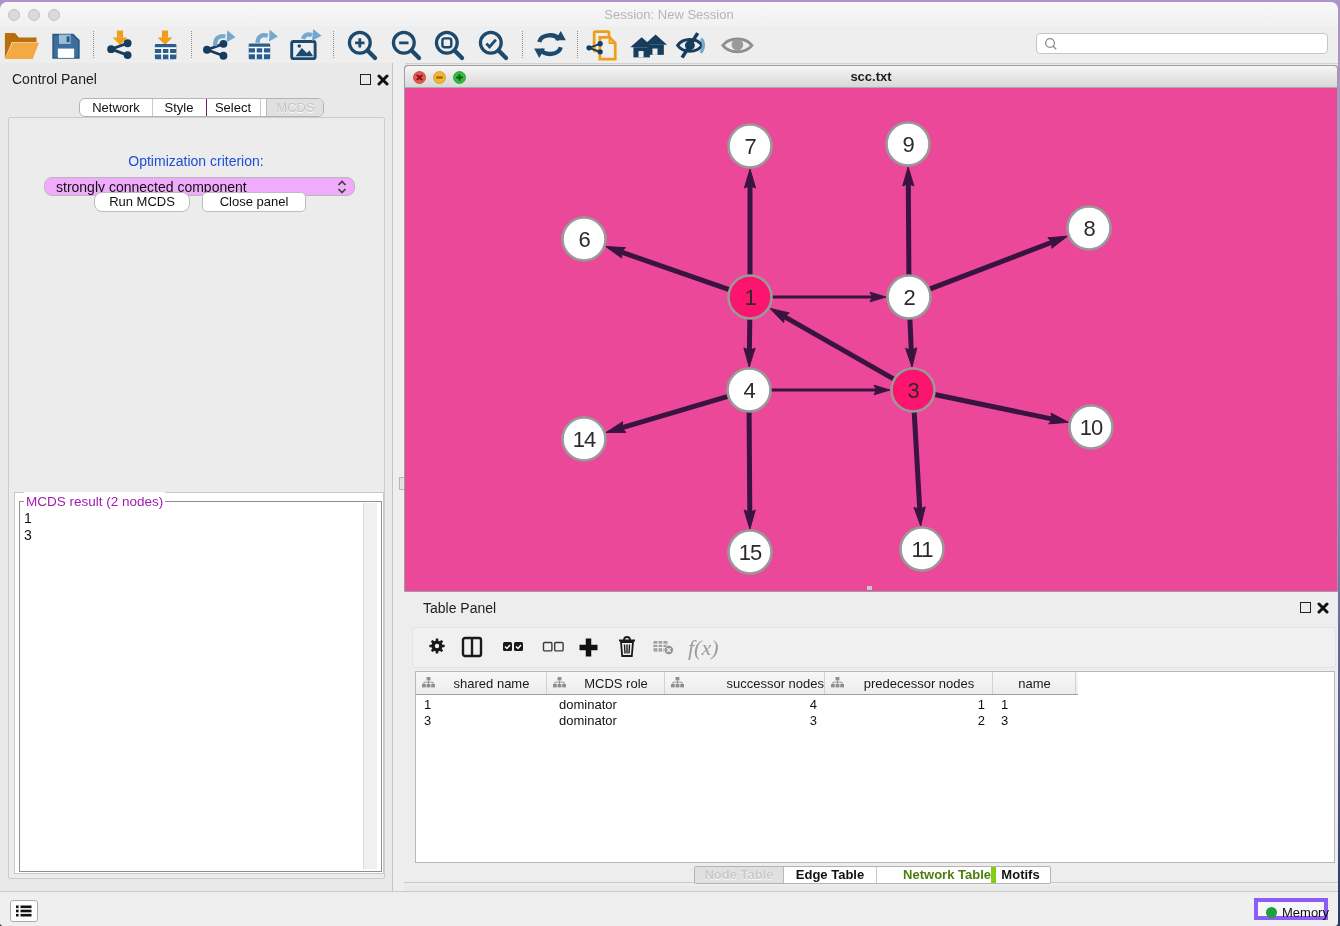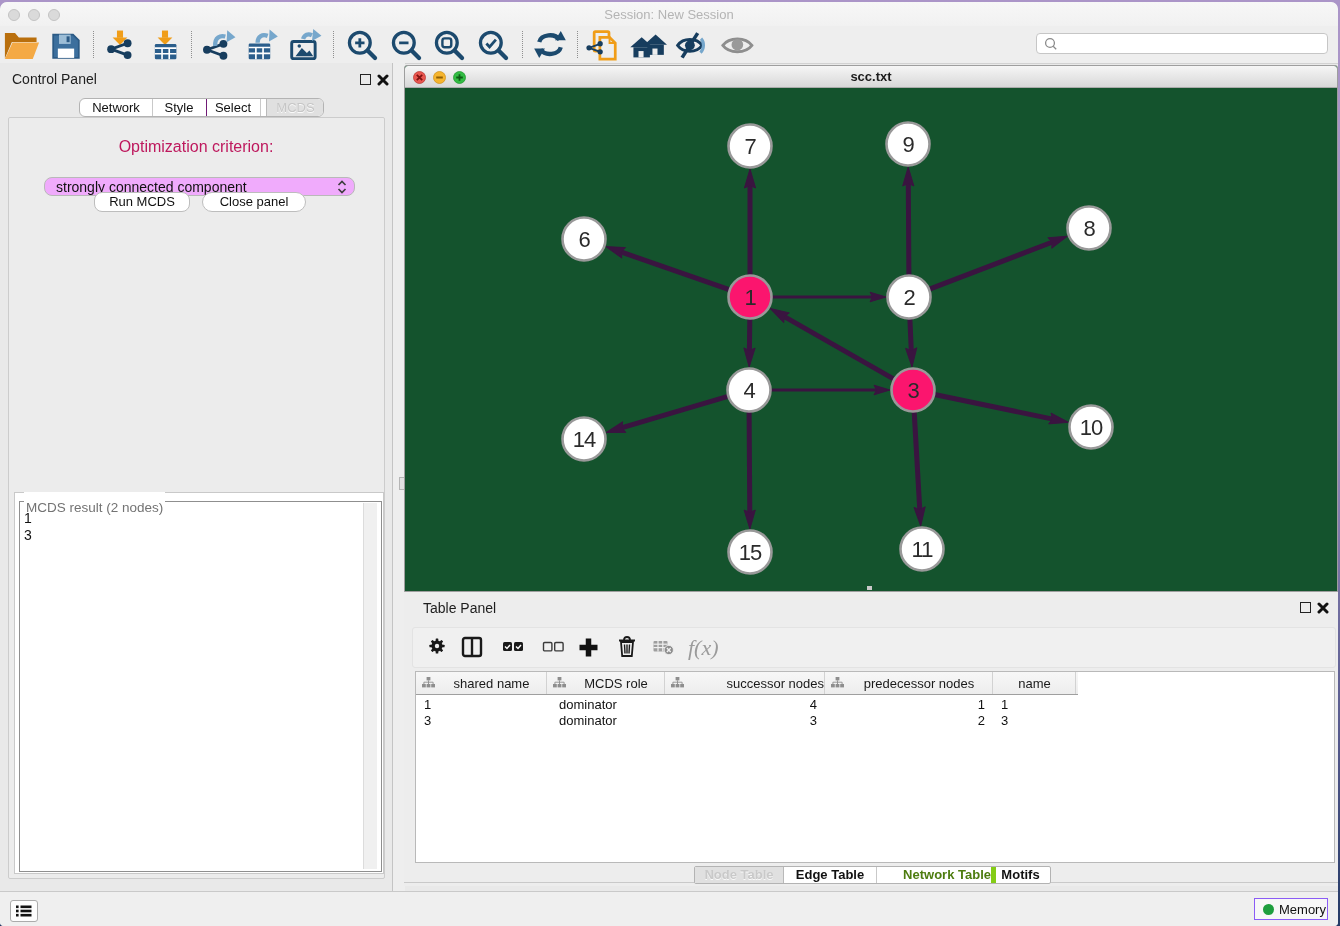--- a/index.html
+++ b/index.html
@@ -184,44 +184,44 @@
       </svg>
 
   <div class="abs" style="left:8px;top:54px;width:375px;height:760px;background:#ececec;border:1px solid #cccccc;border-radius:2px"></div>
 
   <div class="abs" style="left:79px;top:35px;width:243px;height:17px;background:#fff;border:1px solid #b3b3b3;border-radius:6px;overflow:hidden;font-size:13px">
     <div class="abs" style="left:0;top:0;width:72px;height:100%;line-height:17px;text-align:center;color:#111;border-right:1px solid #c9c9c9">Network</div>
     <div class="abs" style="left:72px;top:0;width:54px;height:100%;line-height:17px;text-align:center;color:#111;border-right:1px solid #701a75">Style</div>
     <div class="abs" style="left:126px;top:0;width:54px;height:100%;line-height:17px;text-align:center;color:#111;border-right:1px solid #c9c9c9">Select</div>
     <div class="abs" style="left:186px;top:0;width:57px;height:100%;line-height:17px;text-align:center;background:#e0e0e0;color:#c6c6c6;text-shadow:0 1px 0 #fafafa;border-left:1px solid #b9b9b9;border-radius:0 6px 6px 0">MCDS</div>
   </div>
-  <div class="abs" style="left:0;top:75px;width:392px;text-align:center;font-size:16px;color:#be185d">Optimization criterion:</div>
+  <div class="abs" style="left:0;top:90px;width:392px;text-align:center;font-size:14px;color:#1d4ed8">Optimization criterion:</div>
 
   <div class="abs" style="left:44px;top:114px;width:311px;height:19px;background:#f0abfc;border:1px solid #b9b9b9;border-radius:8px;box-sizing:border-box">
     <div class="abs" style="left:11px;top:0.5px;font-size:14px;color:#111">strongly connected component</div>
     <svg class="abs" style="right:7px;top:2px" width="10" height="14">
           <path d="M1.5,5 L5,1.5 L8.5,5 M1.5,9 L5,12.5 L8.5,9" fill="none" stroke="#3f3f3f" stroke-width="1.7"></path>
         </svg>
   </div>
 
   <div class="abs" style="left:94px;top:129px;width:96px;height:20px;background:#fff;border:1px solid #bdbdbd;border-radius:8px;box-sizing:border-box;text-align:center;line-height:18px;font-size:13px;color:#111">Run MCDS</div>
-  <div class="abs" style="left:202px;top:129px;width:104px;height:20px;background:#fff;border:1px solid #bdbdbd;border-radius:10px;box-sizing:border-box;text-align:center;line-height:18px;font-size:13px;color:#111">Close panel</div>
+  <div class="abs" style="left:202px;top:129px;width:104px;height:20px;background:#fff;border:1px solid #bdbdbd;border-radius:5px;box-sizing:border-box;text-align:center;line-height:18px;font-size:13px;color:#111">Close panel</div>
 
   <div class="abs" style="left:14px;top:429px;width:370px;height:382px;background:#fff;border:1px solid #c9c9c9;box-sizing:border-box">
     <div class="abs" style="left:4px;top:8px;width:361px;height:369px;border:1px solid #8f8f8f"></div>
-    <div class="abs" style="left:9px;top:-1px;background:#fff;padding:8px 2px;font-size:13.5px;color:#737373">MCDS result (2 nodes)</div>
+    <div class="abs" style="left:9px;top:-1px;background:#fff;padding:2px 2px;font-size:13.5px;color:#a21caf">MCDS result (2 nodes)</div>
     <div class="abs" style="right:6px;top:10px;width:13px;height:366px;background:#f0f0f0;border-left:1px solid #dcdcdc"></div>
     <div class="abs" style="left:9px;top:17px;font-size:14px;color:#111;line-height:17px">1<br>3</div>
   </div>
 </div>
 
 <div class="abs" style="left:393px;top:61px;width:12px;height:830px;background:#eeeeee"></div>
 <div class="abs" style="left:399px;top:475px;width:5px;height:11px;background:#e2e2e2;border:1px solid #b5b5b5"></div>
 
-<div class="abs" style="left:404px;top:63px;width:934px;height:527px;background:#14532d;border:1px solid #9e9e9e;box-sizing:border-box;border-radius:3px 3px 0 0">
+<div class="abs" style="left:404px;top:63px;width:934px;height:527px;background:#ec4899;border:1px solid #9e9e9e;box-sizing:border-box;border-radius:3px 3px 0 0">
   <div class="abs" style="left:0;top:0;width:100%;height:21px;background:linear-gradient(#f6f6f6,#d8d8d8);border-bottom:1px solid #ababab;border-radius:3px 3px 0 0">
     <svg class="abs" style="left:8px;top:4.5px" width="60" height="13">
       <circle cx="6.5" cy="6.5" r="6" fill="#e9564f" stroke="#ba3d36" stroke-width="0.8"></circle>
       <path d="M3.8,3.8 L9.2,9.2 M9.2,3.8 L3.8,9.2" stroke="#7e1210" stroke-width="1.8"></path>
       <circle cx="26.5" cy="6.5" r="6" fill="#f6b52e" stroke="#d1951f" stroke-width="0.8"></circle>
       <line x1="3.2" y1="6.5" x2="9.8" y2="6.5" stroke="#8e5f05" stroke-width="1.8" transform="translate(20,0)"></line>
       <circle cx="46.5" cy="6.5" r="6" fill="#32bc43" stroke="#259a32" stroke-width="0.8"></circle>
       <path d="M46.5,3.2 V9.8 M43.2,6.5 H49.8" stroke="#0c5c14" stroke-width="1.8"></path>
     </svg>
     <div class="abs" style="left:0;right:0;top:3px;text-align:center;font-size:13px;font-weight:bold;color:#1c1c1c">scc.txt</div>
@@ -453,19 +453,19 @@
           <g fill="#111">
             <rect x="0" y="0.5" width="2.6" height="2.6"></rect>
             <rect x="0" y="4.7" width="2.6" height="2.6"></rect>
             <rect x="0" y="8.9" width="2.6" height="2.6"></rect>
             <rect x="4.5" y="0.5" width="11" height="2.6"></rect>
             <rect x="4.5" y="4.7" width="11" height="2.6"></rect>
             <rect x="4.5" y="8.9" width="11" height="2.6"></rect>
           </g>
         </svg>
   </div>
-  <div class="abs" style="left:1254px;top:6px;width:74px;height:22px;background:#f7f7f7;border:1px solid #8b5cf6;box-sizing:border-box">
+  <div class="abs" style="left:1254px;top:6px;width:74px;height:22px;background:#f7f7f7;border:4px solid #8b5cf6;box-sizing:border-box">
     <div class="abs" style="left:8px;top:5px;width:11px;height:11px;border-radius:50%;background:#1e9e3e"></div>
     <div class="abs" style="left:24px;top:3px;font-size:13px;color:#111">Memory</div>
   </div>
 </div>
 
 </div>
 
 </body></html>

